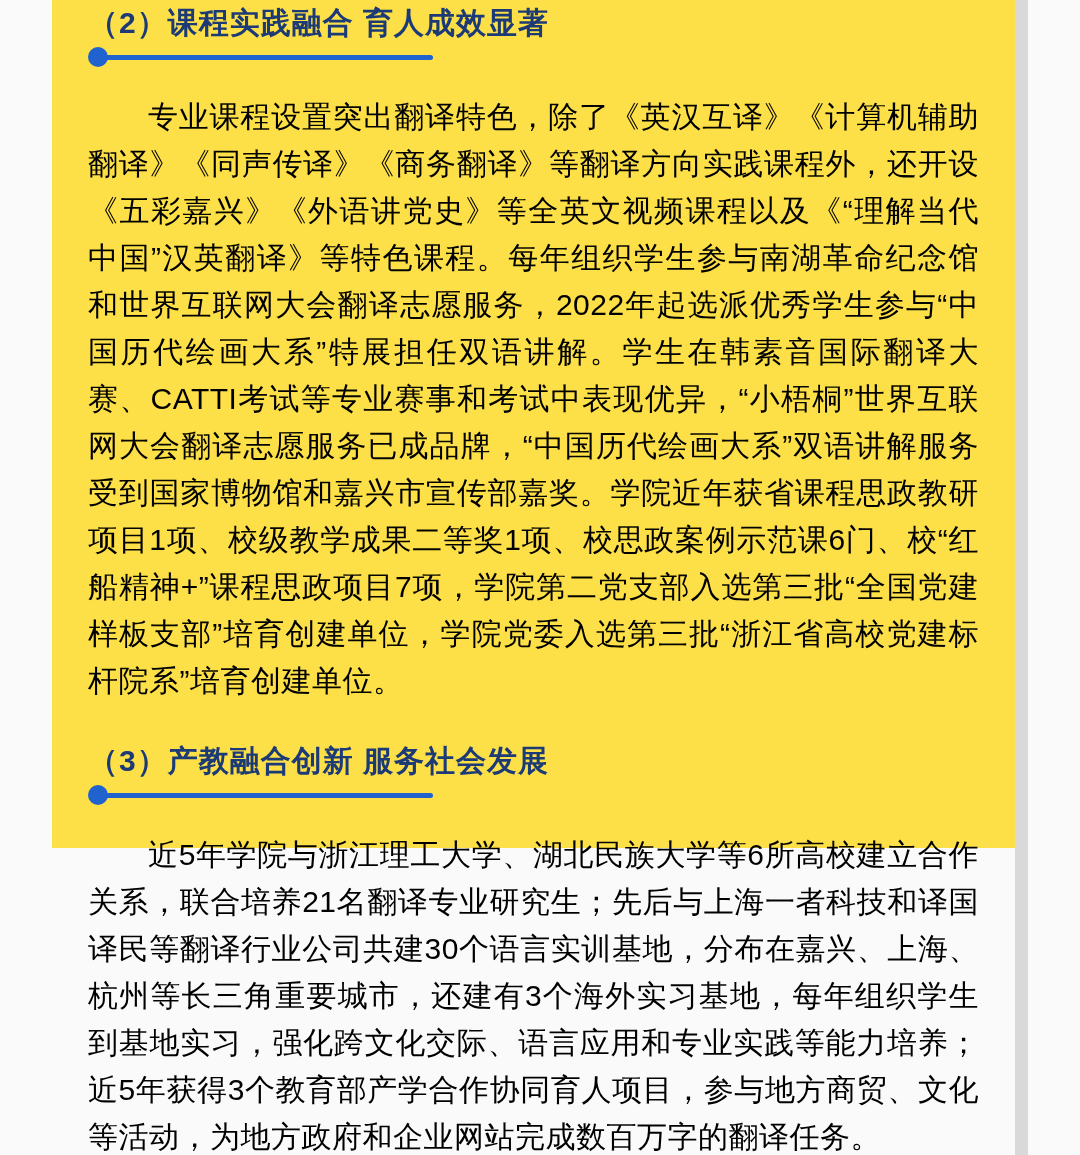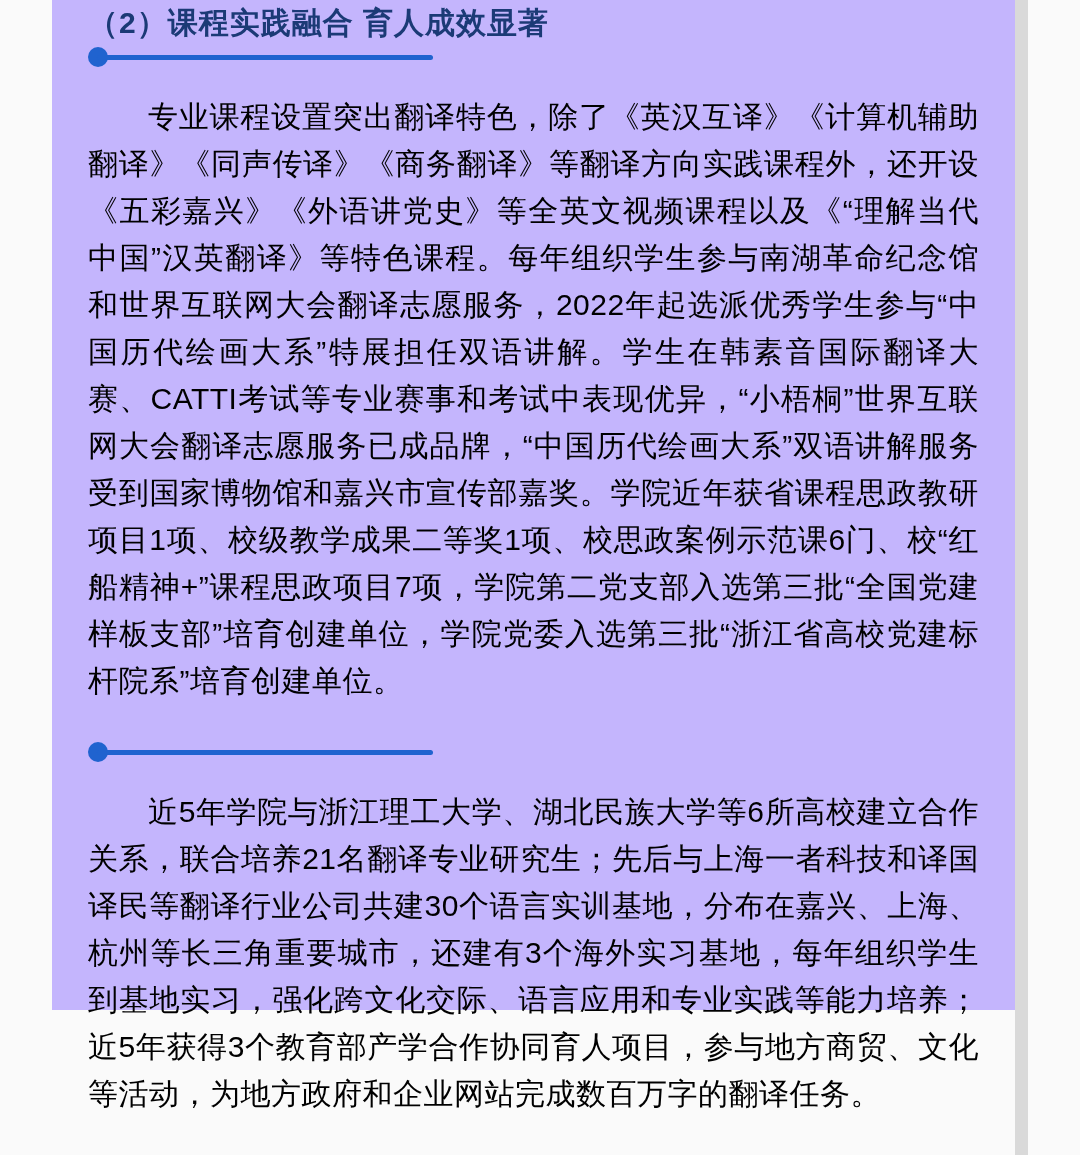--- a/index.html
+++ b/index.html
@@ -12,22 +12,22 @@
     background: #fafafa;
     font-family: "Liberation Sans", sans-serif;
     position: relative;
     overflow: hidden;
   }
   .panel {
     position: absolute;
     left: 52px;
     top: 0;
     width: 963px;
-    height: 1010px;
-    background: #c4b5fd;
+    height: 848px;
+    background: #fde047;
   }
   .scrollbar-thumb {
     position: absolute;
     left: 1015px;
     top: 0;
     width: 13px;
     height: 1155px;
     background: #d9d9d9;
   }
   .content {
@@ -88,20 +88,21 @@
     <section class="section">
       <h2 class="section-heading">（2）课程实践融合 育人成效显著</h2>
       <div class="divider">
         <span class="divider-dot"></span>
         <span class="divider-line"></span>
       </div>
       <p class="body-paragraph">专业课程设置突出翻译特色，除了《英汉互译》《计算机辅助翻译》《同声传译》《商务翻译》等翻译方向实践课程外，还开设《五彩嘉兴》《外语讲党史》等全英文视频课程以及《“理解当代中国”汉英翻译》等特色课程。每年组织学生参与南湖革命纪念馆和世界互联网大会翻译志愿服务，2022年起选派优秀学生参与“中国历代绘画大系”特展担任双语讲解。学生在韩素音国际翻译大赛、CATTI考试等专业赛事和考试中表现优异，“小梧桐”世界互联网大会翻译志愿服务已成品牌，“中国历代绘画大系”双语讲解服务受到国家博物馆和嘉兴市宣传部嘉奖。学院近年获省课程思政教研项目1项、校级教学成果二等奖1项、校思政案例示范课6门、校“红船精神+”课程思政项目7项，学院第二党支部入选第三批“全国党建样板支部”培育创建单位，学院党委入选第三批“浙江省高校党建标杆院系”培育创建单位。</p>
     </section>
 
     <section class="section">
+      <h2 class="section-heading">（3）产教融合创新 服务社会发展</h2>
       <div class="divider">
         <span class="divider-dot"></span>
         <span class="divider-line"></span>
       </div>
       <p class="body-paragraph">近5年学院与浙江理工大学、湖北民族大学等6所高校建立合作关系，联合培养21名翻译专业研究生；先后与上海一者科技和译国译民等翻译行业公司共建30个语言实训基地，分布在嘉兴、上海、杭州等长三角重要城市，还建有3个海外实习基地，每年组织学生到基地实习，强化跨文化交际、语言应用和专业实践等能力培养；近5年获得3个教育部产学合作协同育人项目，参与地方商贸、文化等活动，为地方政府和企业网站完成数百万字的翻译任务。</p>
     </section>
 
   </div>
 </div>
 

